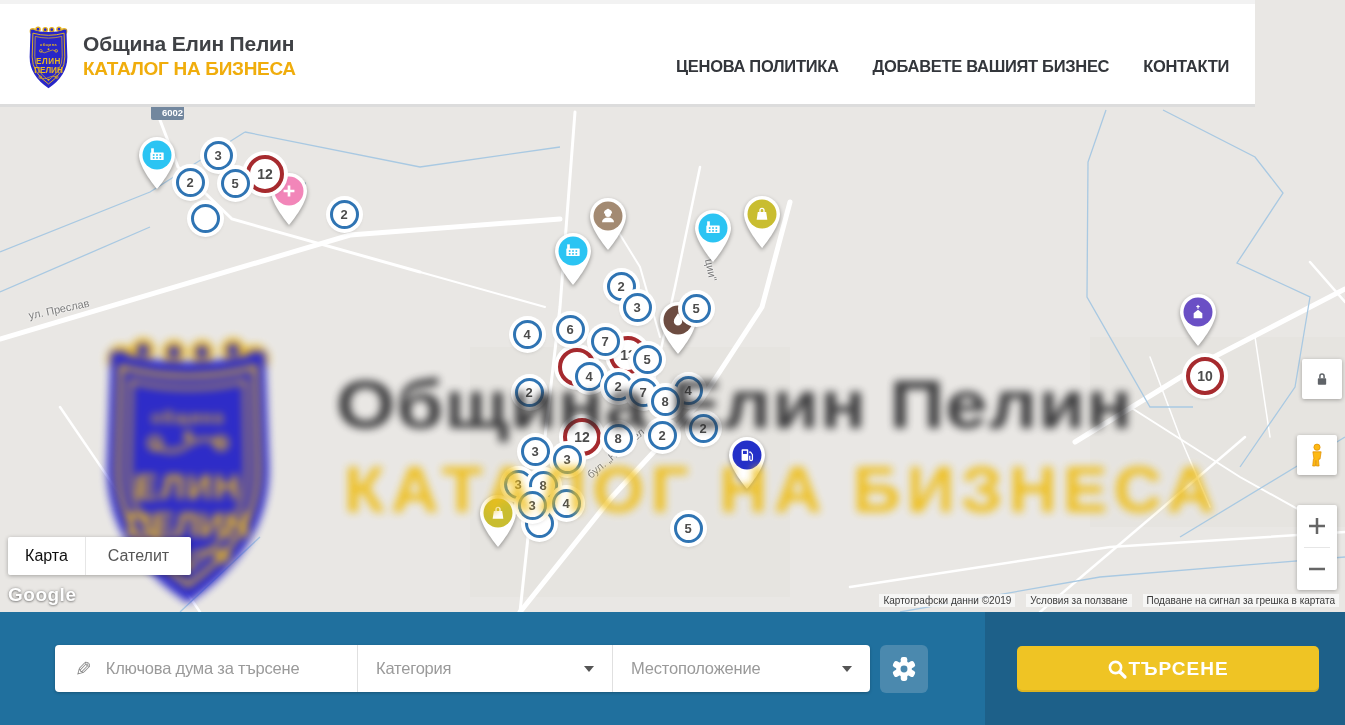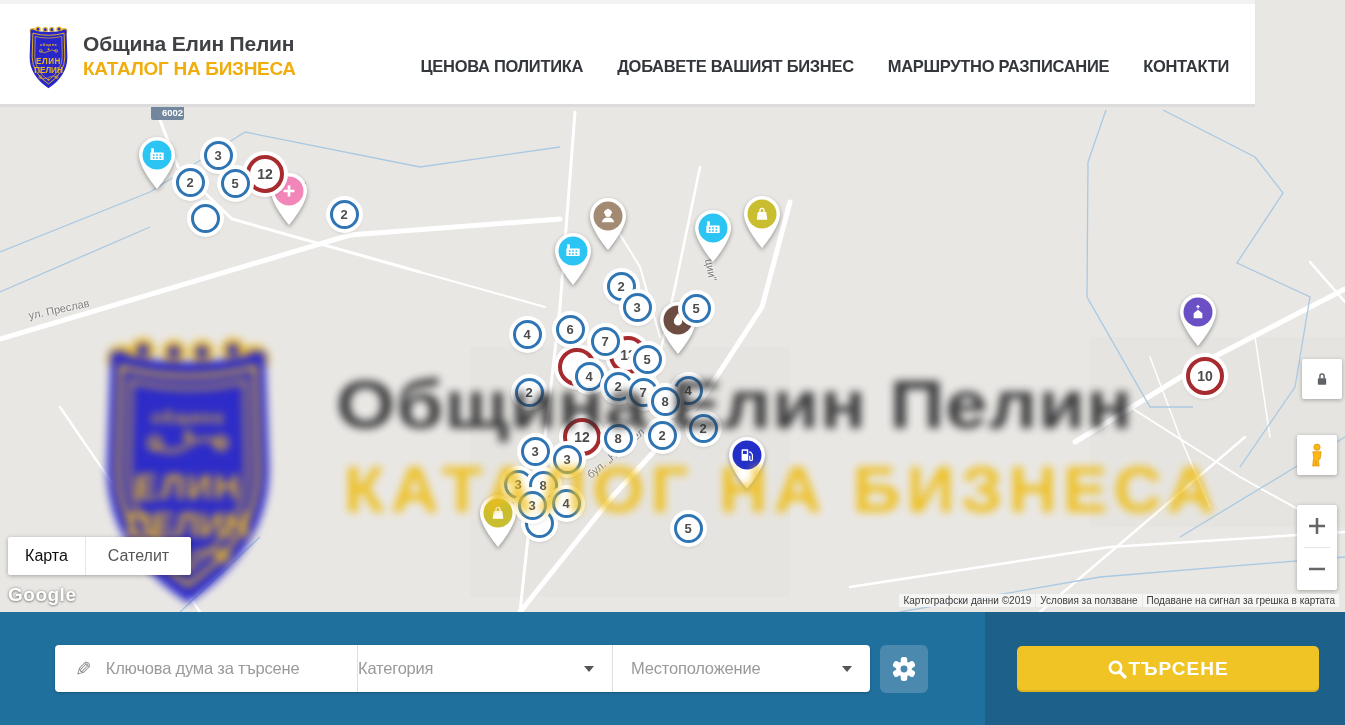--- a/index.html
+++ b/index.html
@@ -53,32 +53,32 @@
   .maptype-sat{width:106px;display:flex;align-items:center;justify-content:center;
     font-size:16px;color:#565656;border-left:1px solid #e6e6e6;cursor:pointer;}
   .ctrl-btn{position:absolute;width:40px;height:40px;background:#fff;border-radius:2px;
     box-shadow:0 1px 4px rgba(0,0,0,.3);z-index:6;display:flex;align-items:center;justify-content:center;cursor:pointer;}
   .zoomctl{position:absolute;left:1297px;top:398px;width:40px;height:85px;background:#fff;border-radius:2px;
     box-shadow:0 1px 4px rgba(0,0,0,.3);z-index:6;}
   .zoomctl .zbtn{width:40px;height:42px;display:flex;align-items:center;justify-content:center;cursor:pointer;}
   .zoomctl .zdiv{height:1px;background:#e6e6e6;margin:0 7px;}
   .google-logo{position:absolute;left:8px;top:477px;font-size:19px;font-weight:700;color:#fff;
     letter-spacing:.5px;text-shadow:0 0 3px rgba(70,70,70,.55),0 1px 2px rgba(0,0,0,.3);z-index:6;cursor:pointer;}
-  .attribution{position:absolute;right:6px;top:487px;display:flex;gap:1px;z-index:6;}
+  .attribution{position:absolute;right:6px;top:487px;display:flex;gap:11px;z-index:6;}
   .attribution span{background:rgba(248,248,248,.85);padding:1px 4px;font-size:10px;color:#3a3a3a;white-space:nowrap;}
   .attribution .lnk{cursor:pointer;}
 
   
   .bottom-bar{position:absolute;left:0;top:612px;width:1345px;height:113px;background:#20709e;z-index:20;}
   .bottom-bar-dark{position:absolute;left:985px;top:0;width:360px;height:113px;background:#1d6089;}
   .search-group{position:absolute;left:55px;top:33px;width:815px;height:47px;background:#fff;
     border-radius:4px;display:flex;box-shadow:0 1px 3px rgba(0,0,0,.25);}
   .seg{display:flex;align-items:center;position:relative;}
   .seg-keyword{width:302px;padding-left:20px;}
-  .seg-cat{width:255px;border-left:1px solid #e0e0e0;cursor:pointer;}
+  .seg-cat{width:255px;border-left:1px solid #e0e0e0;padding-left:18px;cursor:pointer;}
   .seg-loc{width:258px;border-left:1px solid #e0e0e0;padding-left:18px;cursor:pointer;}
   .pencil{font-size:20px;color:#8a8a8a;margin-right:14px;transform:scaleX(-1);}
   .ph{font-size:16.5px;color:#9a9a9a;letter-spacing:-0.2px;}
   .caret{position:absolute;right:18px;top:21px;width:0;height:0;
     border-left:5px solid transparent;border-right:5px solid transparent;border-top:6px solid #555;}
   .gear-btn{position:absolute;left:880px;top:33px;width:48px;height:48px;background:#4b89ae;
     border-radius:6px;display:flex;align-items:center;justify-content:center;cursor:pointer;}
   .search-btn{position:absolute;left:1017px;top:34px;width:302px;height:46px;background:#efc424;
     border-radius:5px;display:flex;align-items:center;justify-content:center;gap:0;
     box-shadow:inset 0 -2px 0 rgba(0,0,0,.08);cursor:pointer;}
@@ -169,21 +169,20 @@
           <use href="#sym-emblem"></use>
         </svg>
       <div class="logo-text">
         <div class="logo-line1">Община Елин Пелин</div>
         <div class="logo-line2">КАТАЛОГ НА БИЗНЕСА</div>
       </div>
     </div>
     <div class="nav">
       <div class="nav-item">ЦЕНОВА ПОЛИТИКА</div>
       <div class="nav-item">ДОБАВЕТЕ ВАШИЯТ БИЗНЕС</div>
-      <div class="nav-item">МАРШРУТНО РАЗПИСАНИЕ</div>
       <div class="nav-item">КОНТАКТИ</div>
     </div>
   </div>
 
   <div class="map">
     <svg class="map-lines" width="1345" height="505" viewBox="0 0 1345 505">
 
       <rect x="470" y="240" width="320" height="250" fill="#e6e4e0"></rect>
       <rect x="1090" y="230" width="255" height="190" fill="#e6e4e0"></rect>
 

